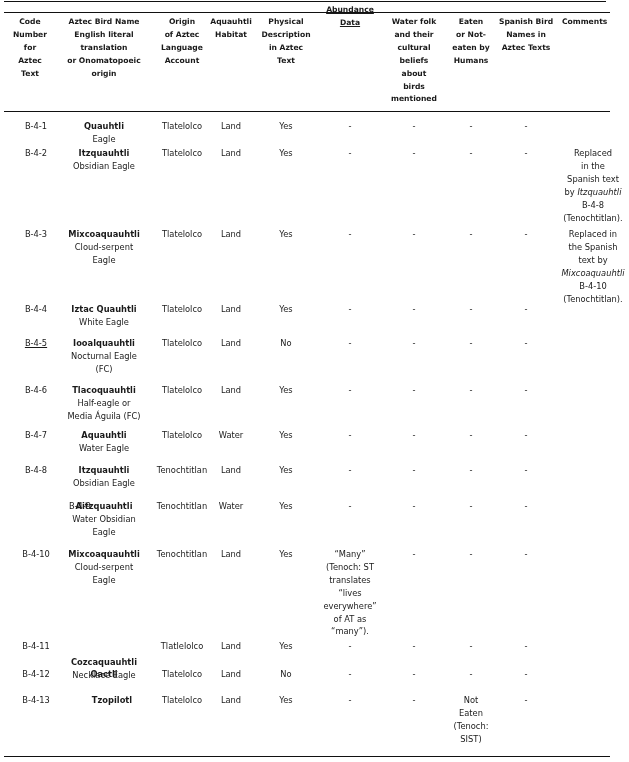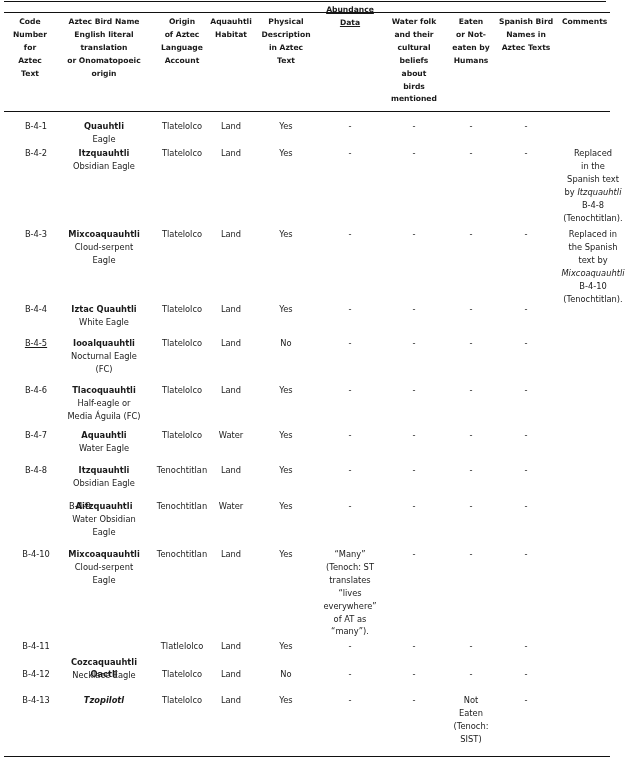--- a/index.html
+++ b/index.html
@@ -332,21 +332,21 @@
         </div>
         <div class="cell c" style="left: 384px; top: 668px; width: 60px;">-</div>
         <div class="cell c" style="left: 444px; top: 668px; width: 54px;">
           <div>-</div>
         </div>
         <div class="cell c" style="left: 496px; top: 668px; width: 60px;">-</div>
         <div class="cell l" style="left: 558px; top: 668px; width: 70px;"></div>
       </div>
       <div>
         <div class="cell l" style="left: 16px; top: 694px; width: 40px;">B-4-13</div>
-        <div class="cell c" style="left: 52px; top: 694px; width: 104px; font-style: italic;">
+        <div class="cell c" style="left: 60px; top: 694px; width: 104px;">
           <div class="b">Tzopilotl</div>
         </div>
         <div class="cell c" style="left: 150px; top: 694px; width: 64px;">Tlatelolco</div>
         <div class="cell c" style="left: 206px; top: 694px; width: 50px;">Land</div>
         <div class="cell c" style="left: 258px; top: 694px; width: 56px;">Yes</div>
         <div class="cell c" style="left: 318px; top: 694px; width: 64px;">
           <div>-</div>
         </div>
         <div class="cell c" style="left: 384px; top: 694px; width: 60px;">-</div>
         <div class="cell c" style="left: 444px; top: 694px; width: 54px;">

